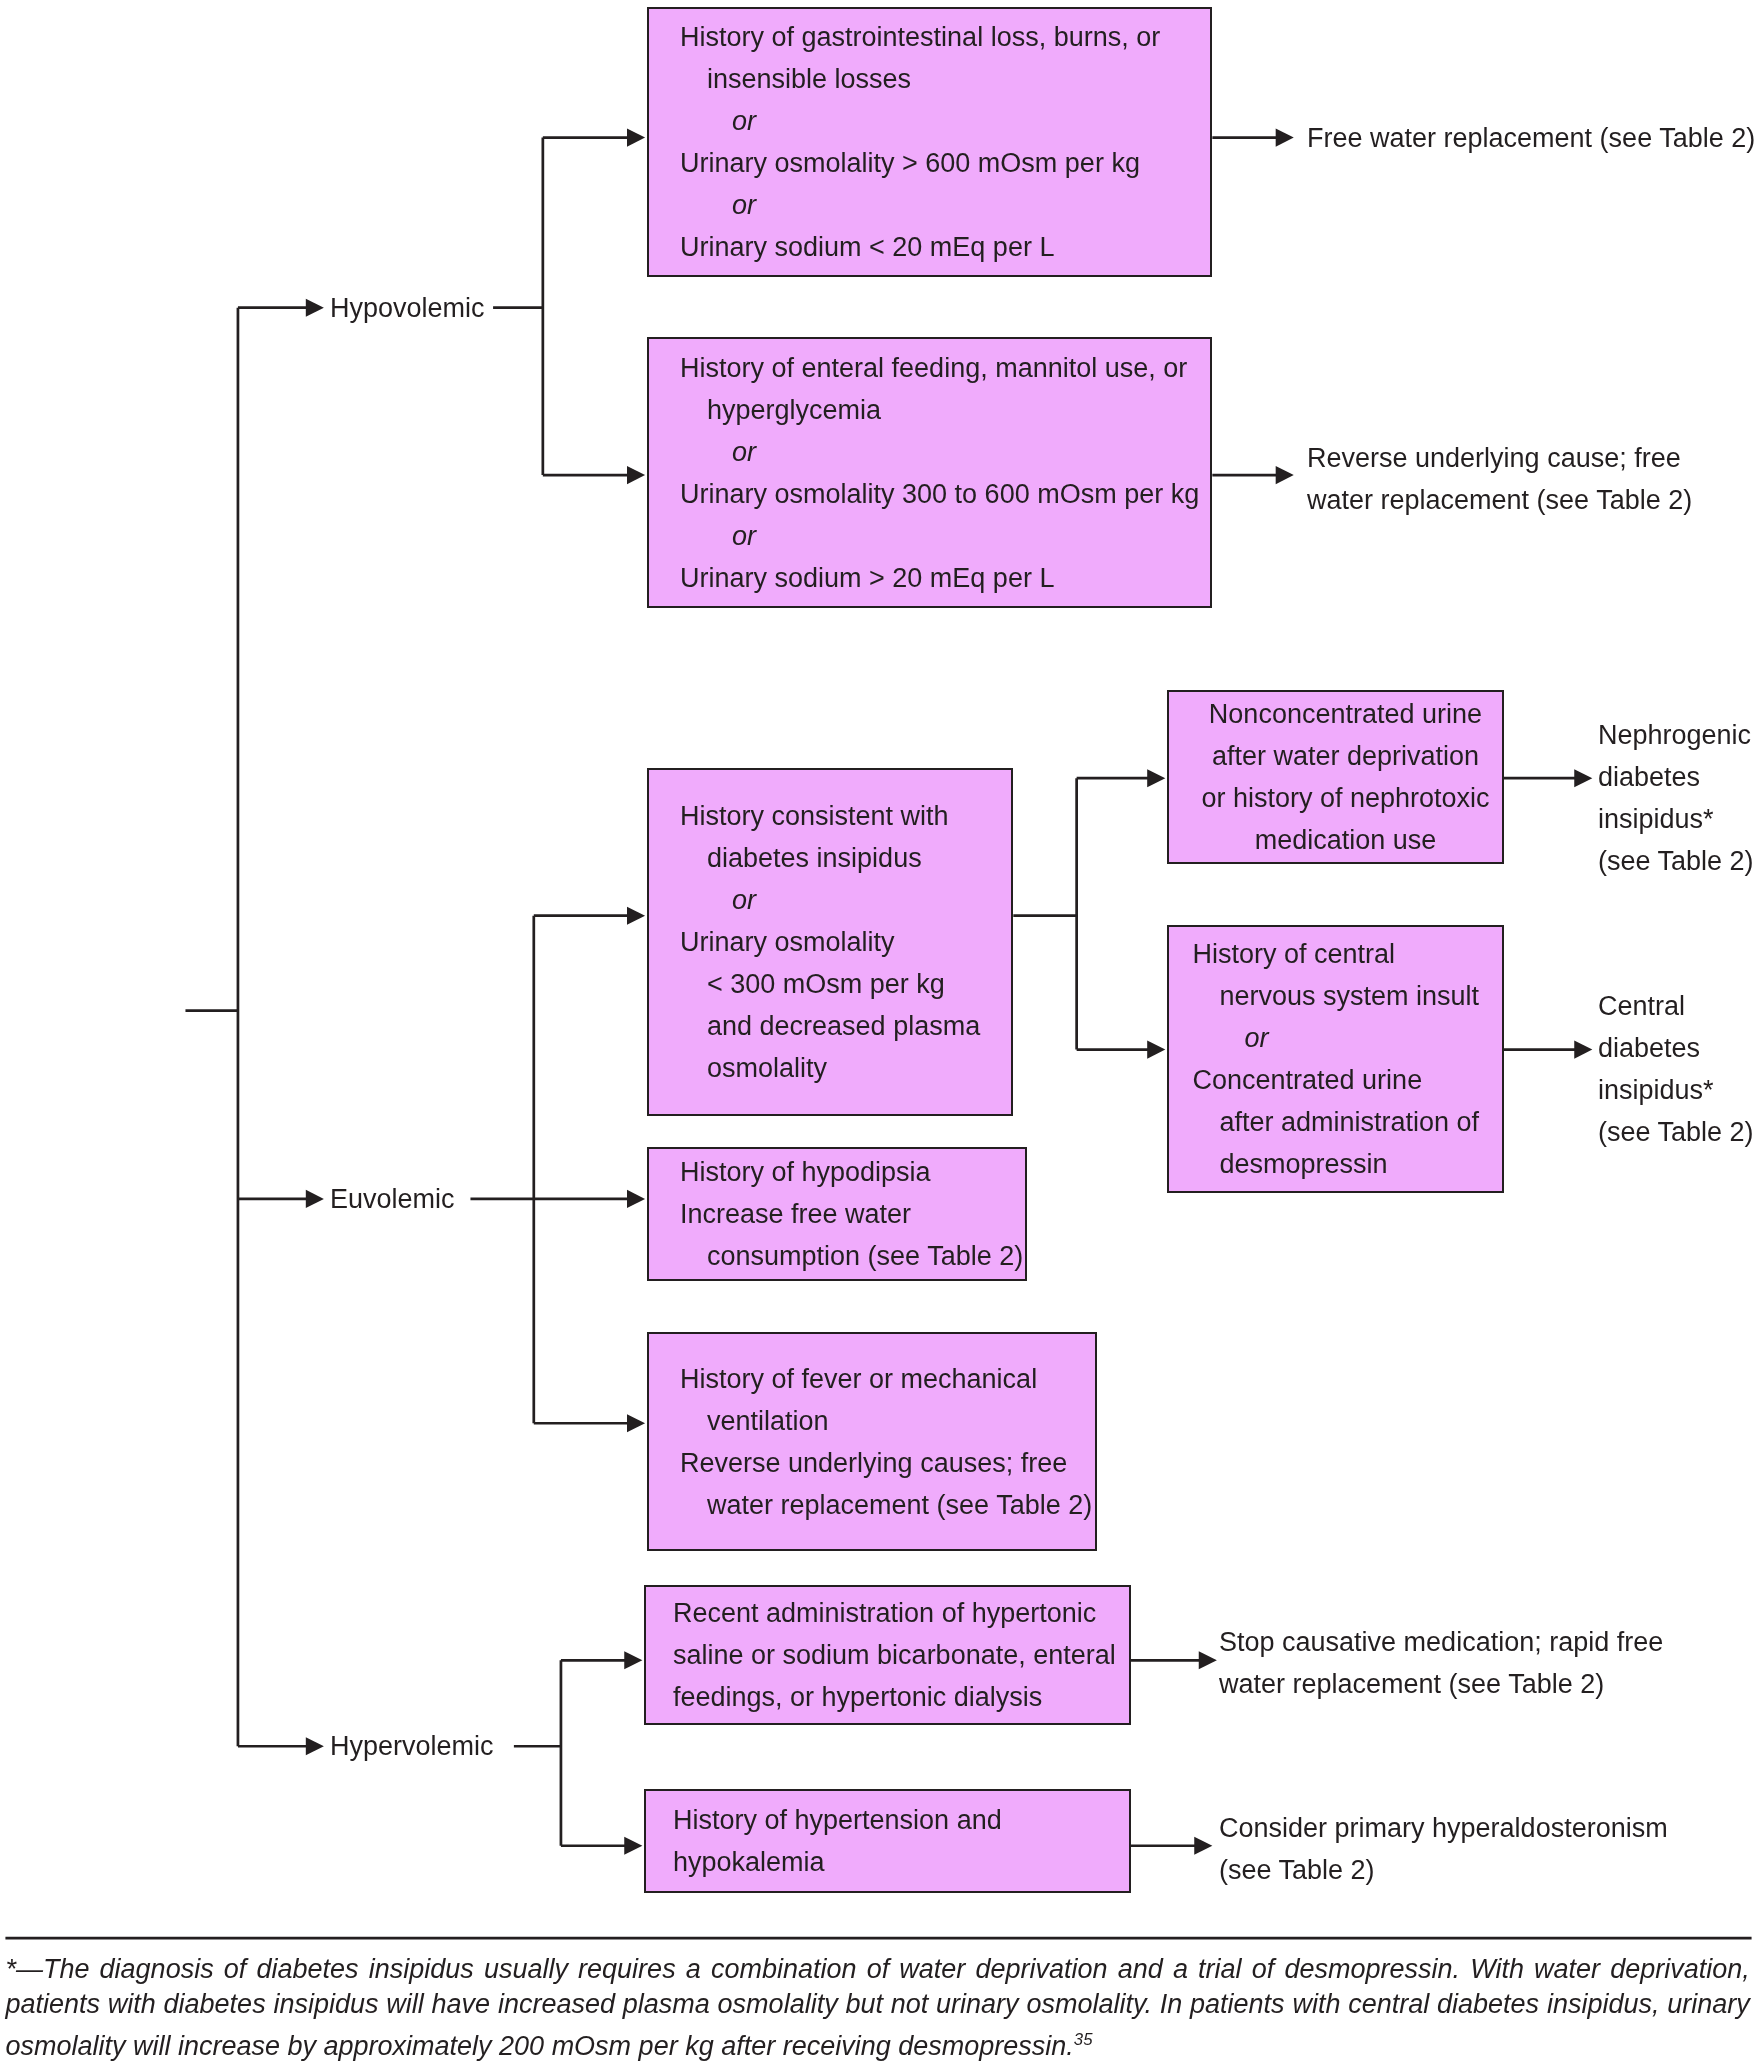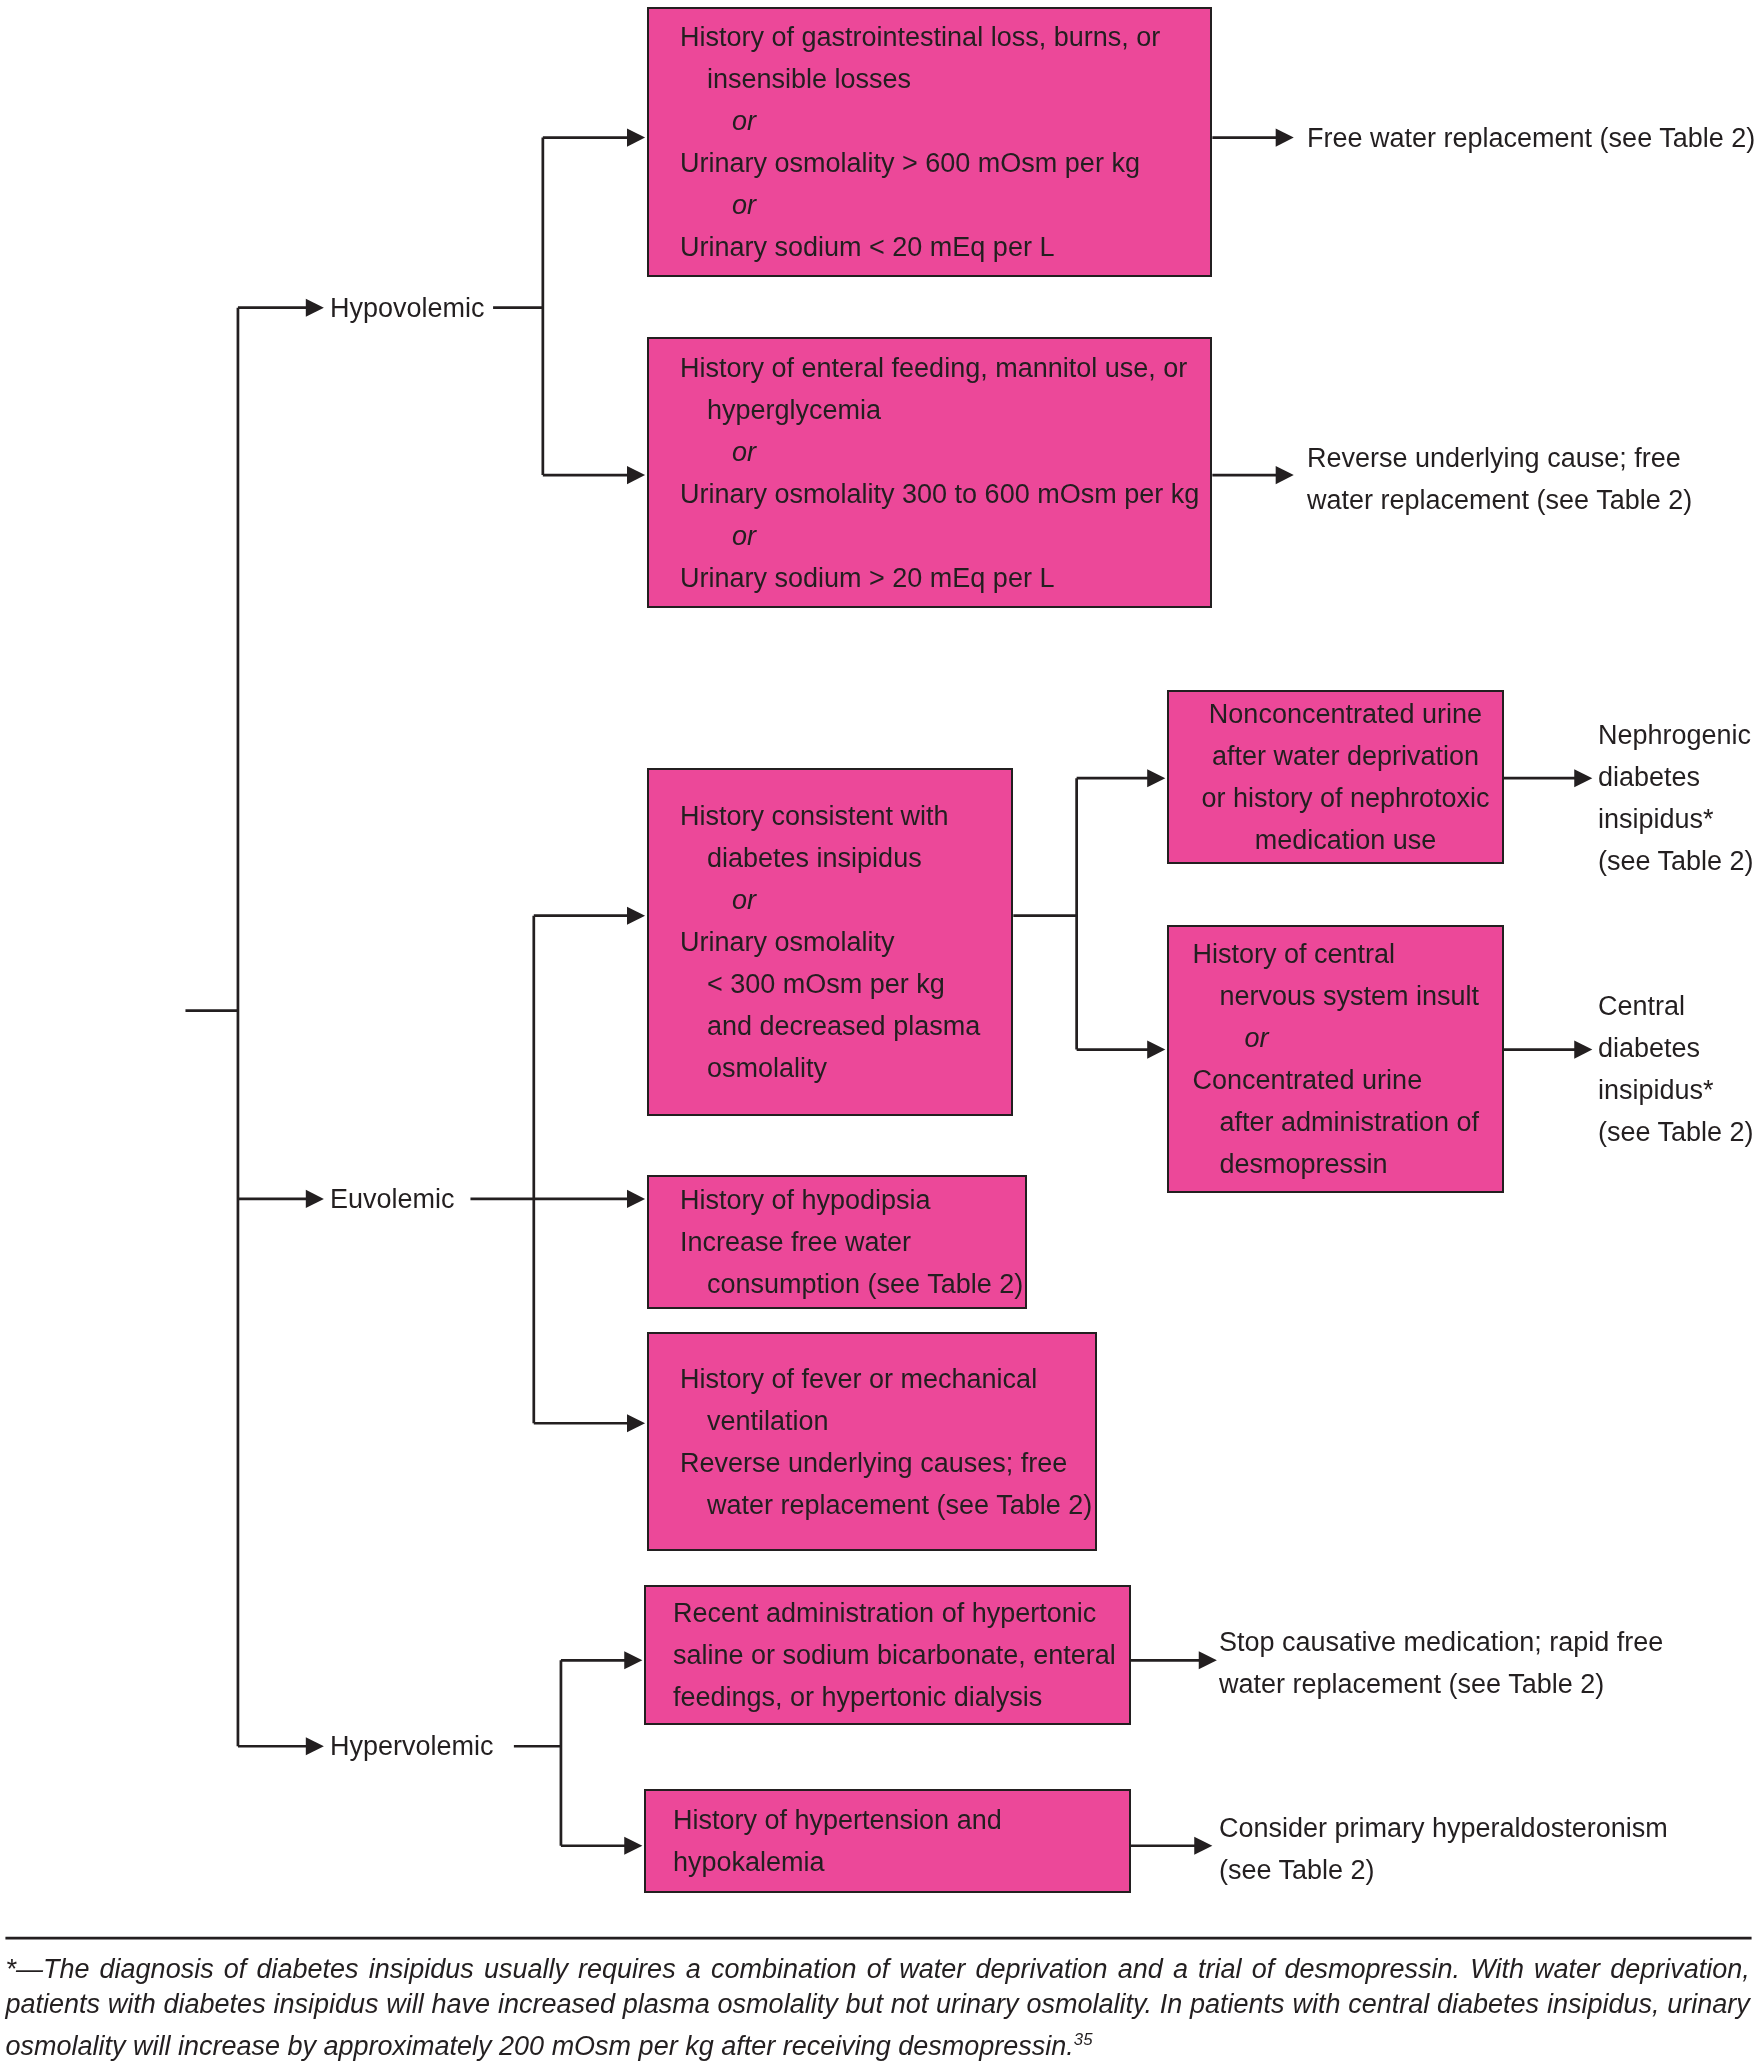--- a/index.html
+++ b/index.html
@@ -11,33 +11,33 @@
     font-family:"Liberation Sans", sans-serif;
     overflow:hidden;
   }
   #connector-layer{position:absolute;left:0;top:0;width:1757px;height:2063px;}
   .box{
     position:absolute;
     border:2.7px solid #231f20;
     box-sizing:border-box;
     display:flex;flex-direction:column;justify-content:center;
     padding-left:31px;padding-right:3.6px;
-    background:#ec4899;
+    background:#f0abfc;
   }
   .line{white-space:nowrap;line-height:42px;font-size:27px;}
   .line.cont{padding-left:27px;}
   .line.or{padding-left:52px;font-style:italic;}
   .flow-label{position:absolute;font-size:27px;line-height:42px;white-space:nowrap;}
   .outcome{position:absolute;}
   #box-a{left:647px;top:7.2px;width:565px;height:270px;}
   #box-b{left:647px;top:337px;width:565px;height:271px;}
   #box-c{left:647px;top:768px;width:366px;height:348px;}
   #box-d{left:1167px;top:690px;width:337px;height:174px;padding-left:23.5px;align-items:center;}
   #box-e{left:1167px;top:925px;width:337px;height:268px;padding-left:23.5px;}
-  #box-hypodipsia{left:647px;top:1147px;width:380px;height:134px;margin-top:28px;}
+  #box-hypodipsia{left:647px;top:1147px;width:380px;height:134px;}
   #box-f{left:647px;top:1332px;width:450px;height:219px;}
   #box-g{left:644px;top:1585px;width:487px;height:140px;padding-left:27px;}
   #box-h{left:644px;top:1789px;width:487px;height:104px;padding-left:27px;}
   #root-label{left:4.5px;top:988px;}
   #label-hypovolemic{left:330px;top:287px;}
   #label-euvolemic{left:330px;top:1178px;}
   #label-hypervolemic{left:330px;top:1725px;}
   #outcome-free-water{left:1307px;top:117px;}
   #outcome-reverse-cause{left:1307px;top:437px;}
   #outcome-nephrogenic{left:1598px;top:714px;}

